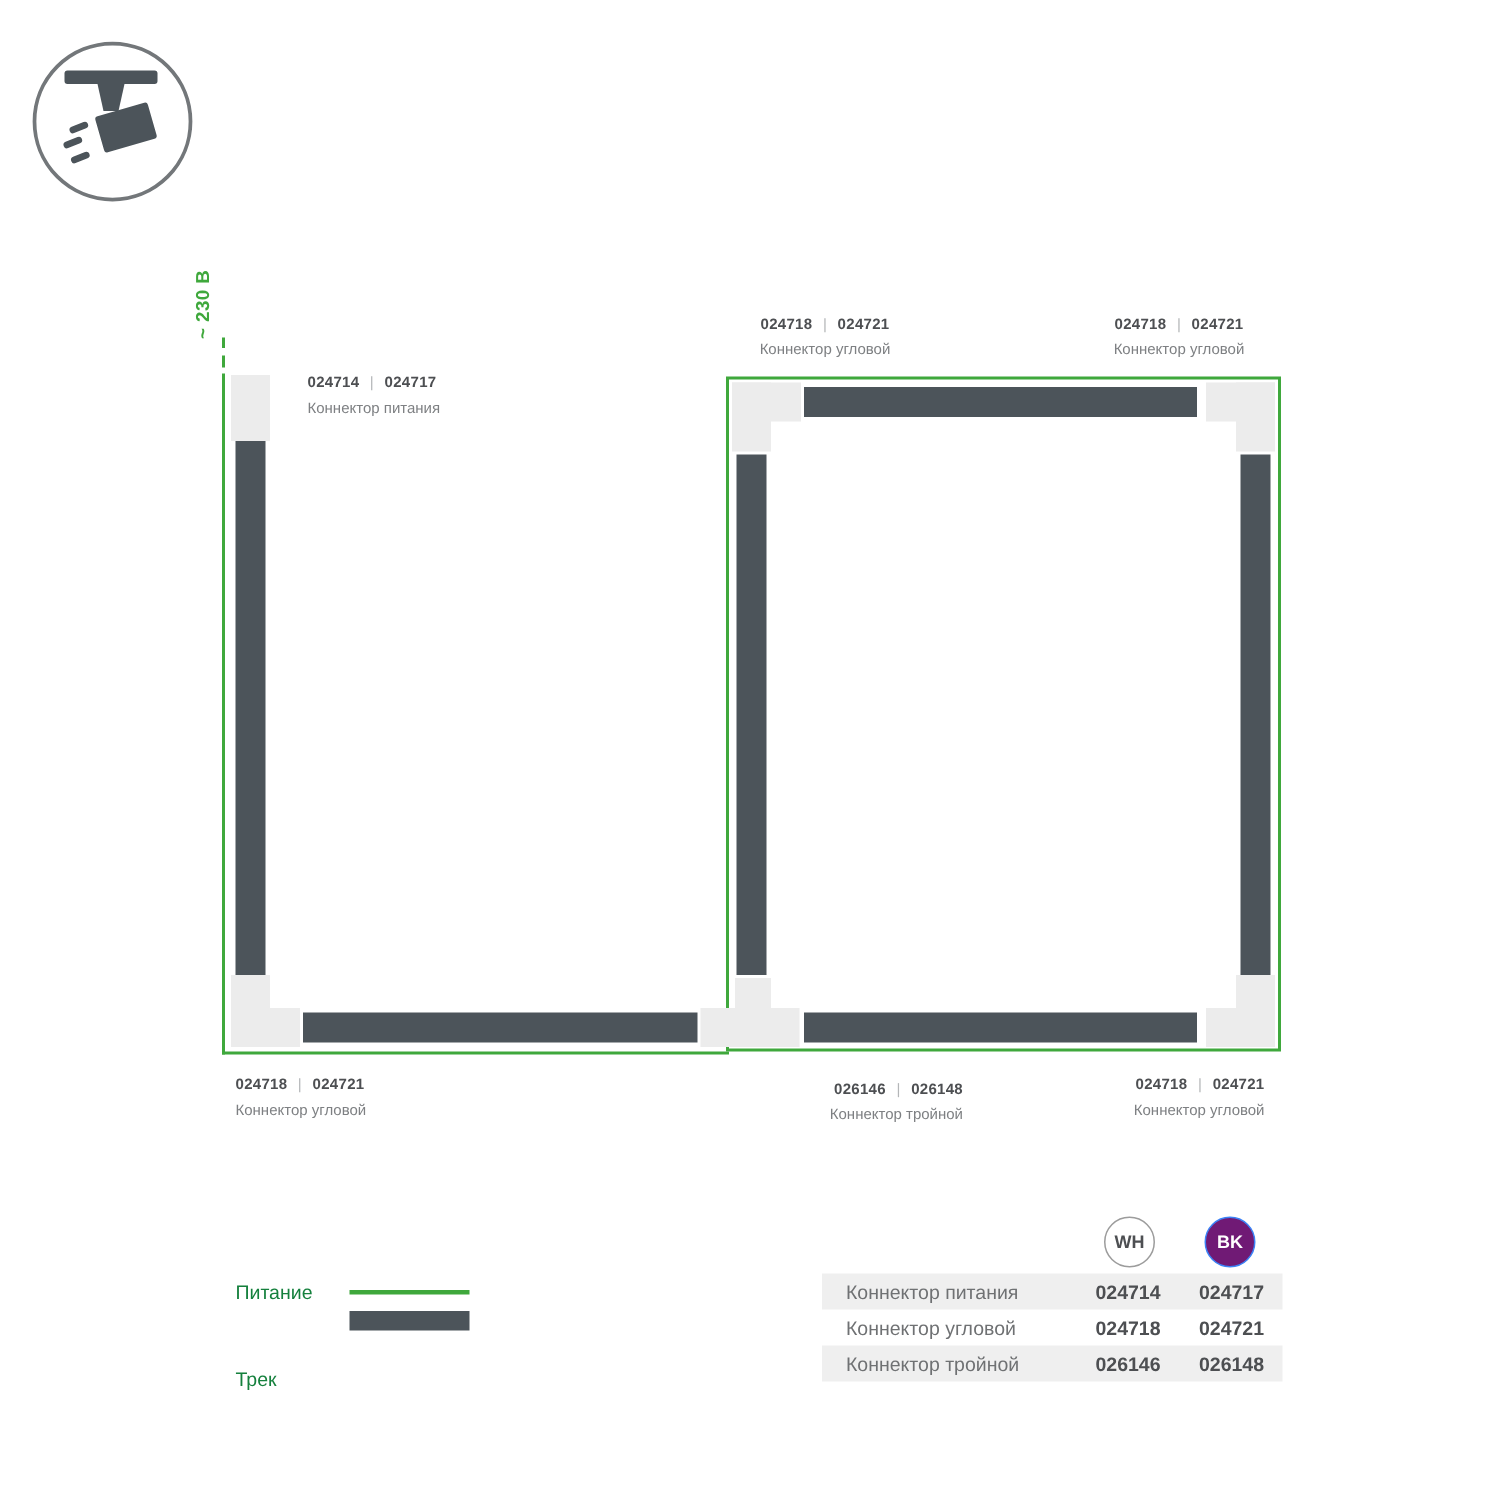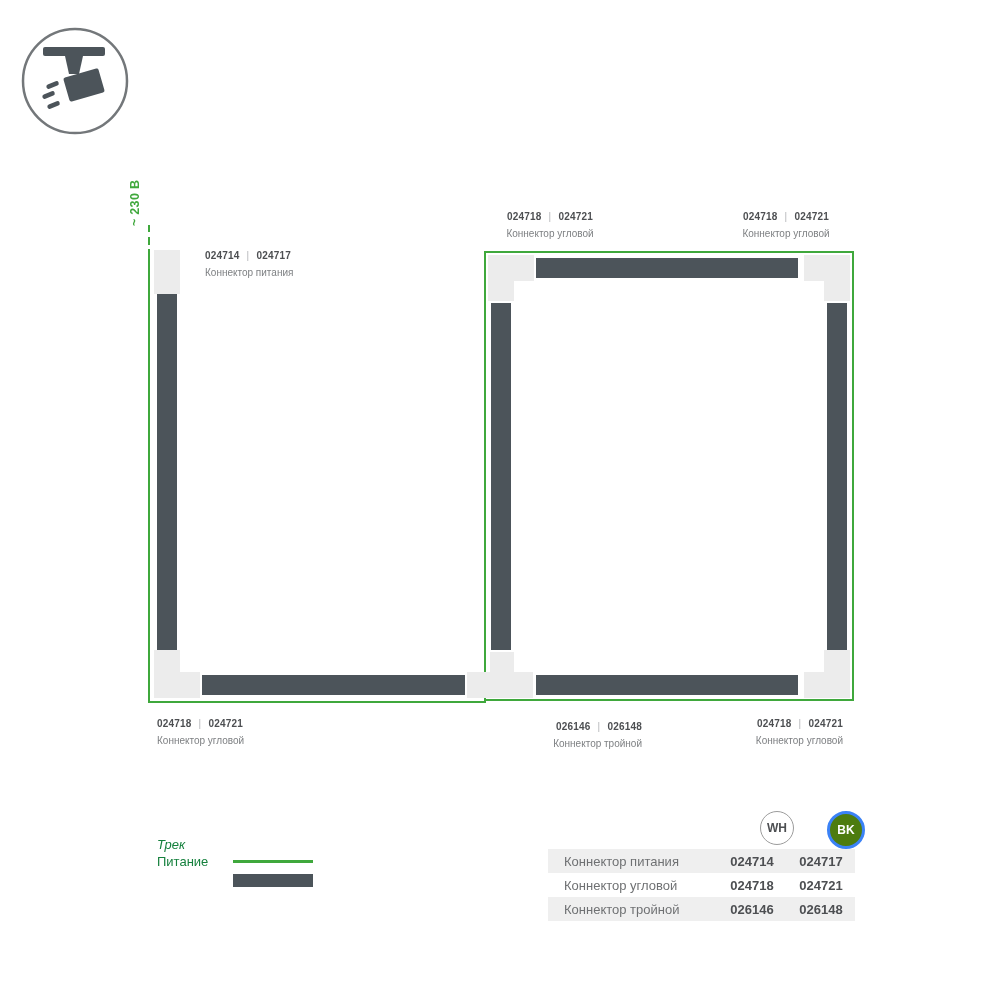--- a/index.html
+++ b/index.html
@@ -54,30 +54,30 @@
   .lab-power{left:194px;top:248px;text-align:left;margin-left:11px;}
   .lab-tl{left:460px;top:209px;width:180px;text-align:center;}
   .lab-tr{left:696px;top:209px;width:180px;text-align:center;}
   .lab-bl{left:157px;top:716px;text-align:left;}
   .lab-mid{left:462px;top:719px;width:180px;text-align:right;}
   .lab-br{left:663px;top:716px;width:180px;text-align:right;}
 
   
   .legend-text{position:absolute;font-size:13px;color:#15803d;z-index:4;}
   .leg-power-label{left:157px;top:854px;}
-  .leg-track-label{left:157px;top:837px;font-style:italic;}
+  .leg-track-label{left:157px;top:912px;}
   .leg-power-line{position:absolute;left:233px;top:860px;width:80px;height:3px;background:#3fa83c;}
   .leg-track-bar{position:absolute;left:233px;top:874px;width:80px;height:13px;background:#4c545a;}
 
   
   .circle{position:absolute;width:32px;height:32px;border-radius:50%;
           display:flex;align-items:center;justify-content:center;
-          font-size:12px;font-weight:700;z-index:4;margin-left:24px;}
+          font-size:12px;font-weight:700;z-index:4;}
   .circle-wh{left:736px;top:811px;background:#fff;border:1px solid #9c9c9c;color:#4d4f52;}
-  .circle-bk{left:803px;top:811px;background:#4d7c0f;border:3px solid #3b82f6;color:#fff;}
+  .circle-bk{left:803px;top:811px;background:#701a75;border:1px solid #3b82f6;color:#fff;}
   .ptable{position:absolute;left:548px;top:849px;width:307px;z-index:4;}
   .prow{display:flex;height:24px;align-items:center;font-size:13px;}
   .prow.alt{background:#efefef;}
   .cell-name{flex:1;padding-left:16px;color:#6f7173;}
   .cell-wh{width:70px;text-align:center;font-weight:700;color:#4d4f52;}
   .cell-bk{width:68px;text-align:center;font-weight:700;color:#4d4f52;}
 </style>
 </head>
 <body>
 

